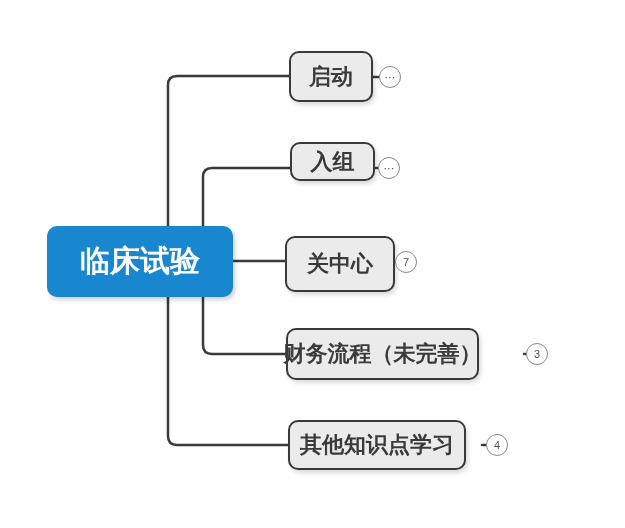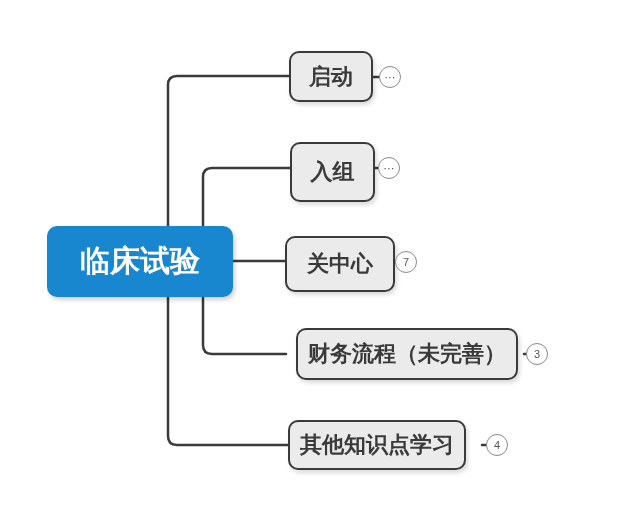--- a/index.html
+++ b/index.html
@@ -42,23 +42,23 @@
     border-radius:10px;
     display:flex;align-items:center;justify-content:center;
     color:var(--node-text);
     font-size:22px;font-weight:bold;
     box-shadow:2px 3px 4px rgba(0,0,0,0.14);
     cursor:pointer;
     z-index:2;
     white-space:nowrap;
   }
   .n1{left:289px;top:51px;width:84px;height:51px;}
-  .n2{left:290px;top:142px;width:85px;height:60px;}
+  .n2{left:290px;top:142px;width:85px;height:39px;}
   .n3{left:285px;top:236px;width:110px;height:56px;}
-  .n4{left:286px;top:328px;width:222px;height:52px;margin-left:10px;}
+  .n4{left:286px;top:328px;width:193px;height:52px;}
   .n5{left:288px;top:420px;width:178px;height:50px;}
   .badge{
     position:absolute;width:22px;height:22px;
     background:#ffffff;
     border:1.2px solid var(--badge-border);
     border-radius:50%;
     display:flex;align-items:center;justify-content:center;
     font-size:11px;font-weight:normal;
     color:var(--badge-text);
     line-height:1;

